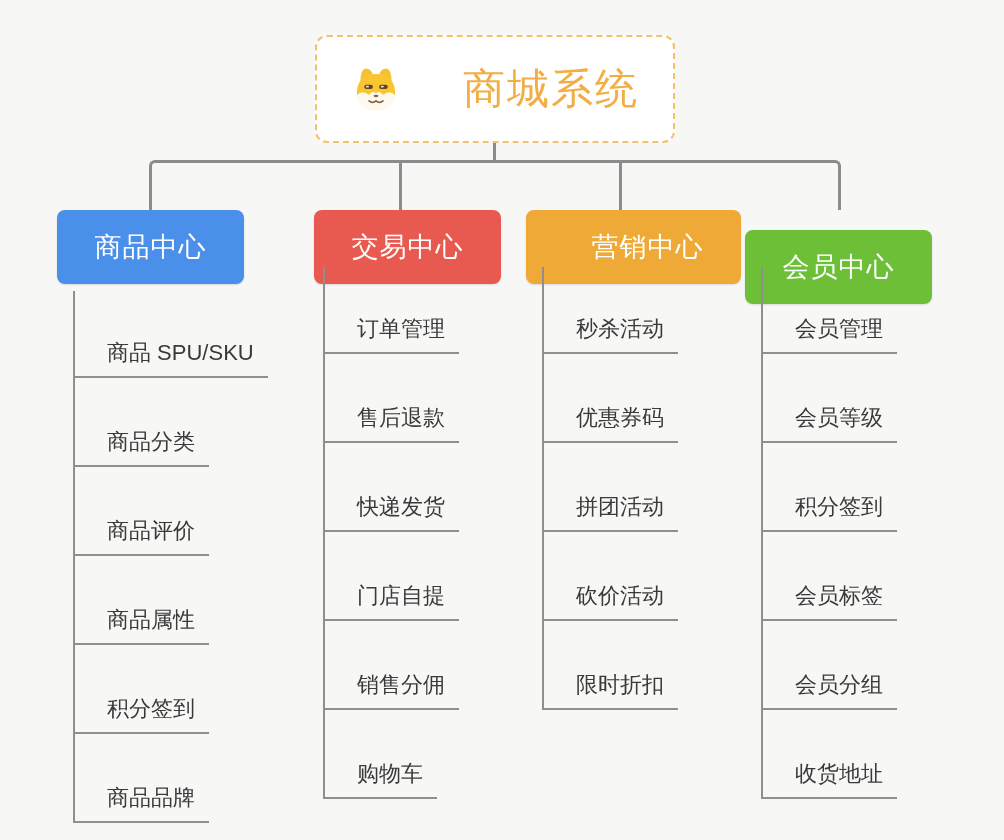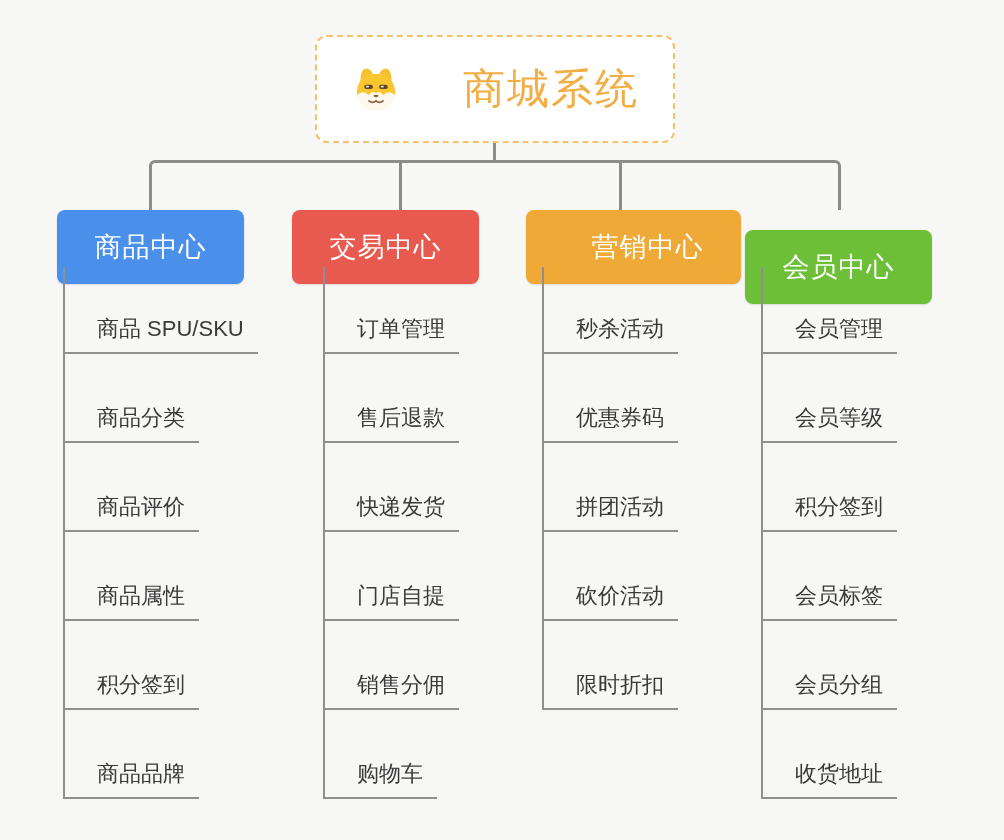--- a/index.html
+++ b/index.html
@@ -50,29 +50,29 @@
   
   .branch-node{
     position:absolute;top:210px;width:187px;height:74px;
     border-radius:8px;
     display:flex;align-items:center;justify-content:center;
     color:#ffffff;font-size:27px;letter-spacing:1px;
     box-shadow:0 1px 2px rgba(0,0,0,0.12);
     cursor:pointer;white-space:nowrap;
   }
   .bx-0{left:57px;}
-  .bx-1{left:292px;}
+  .bx-1{left:314px;}
   .bx-2{left:526px;padding-left:28px;}
   .bx-3{left:745px;}
   
   .child-col{
     position:absolute;top:267px;
     border-left:2px solid #8f8f8f;
   }
-  .cx-0{left:63px;}
+  .cx-0{left:73px;margin-top:24px;}
   .cx-1{left:323px;}
   .cx-2{left:542px;}
   .cx-3{left:761px;}
   .child-topic{
     height:89px;
     display:flex;align-items:flex-end;
     width:max-content;
     border-bottom:2px solid #8f8f8f;
     padding:0 14px 8px 32px;
     box-sizing:border-box;

